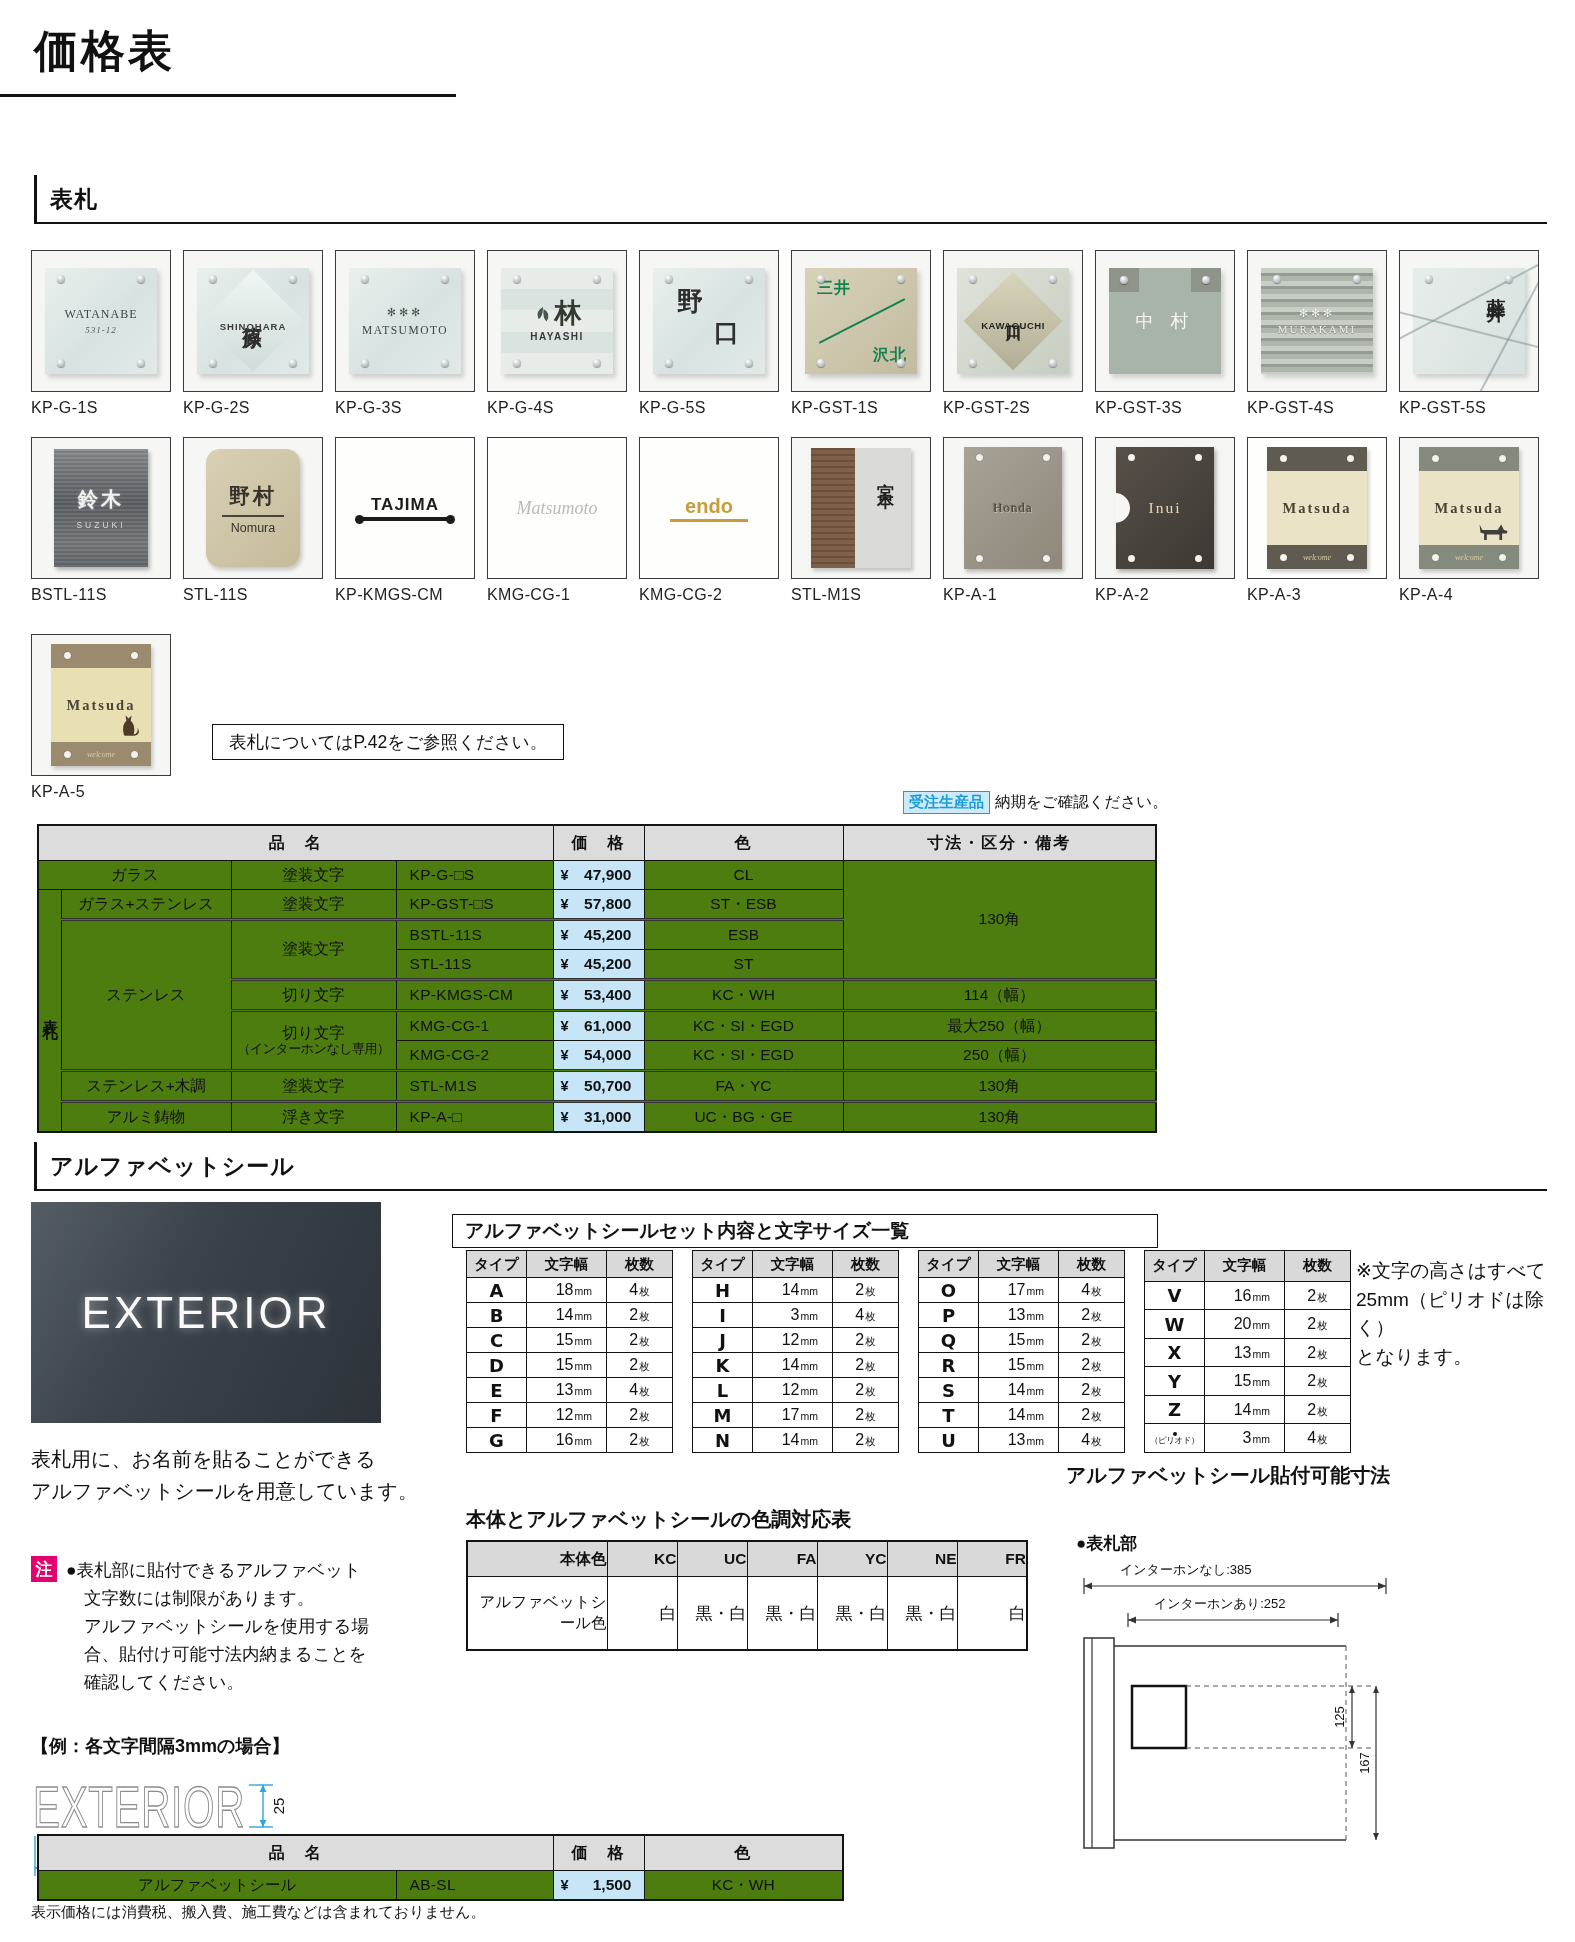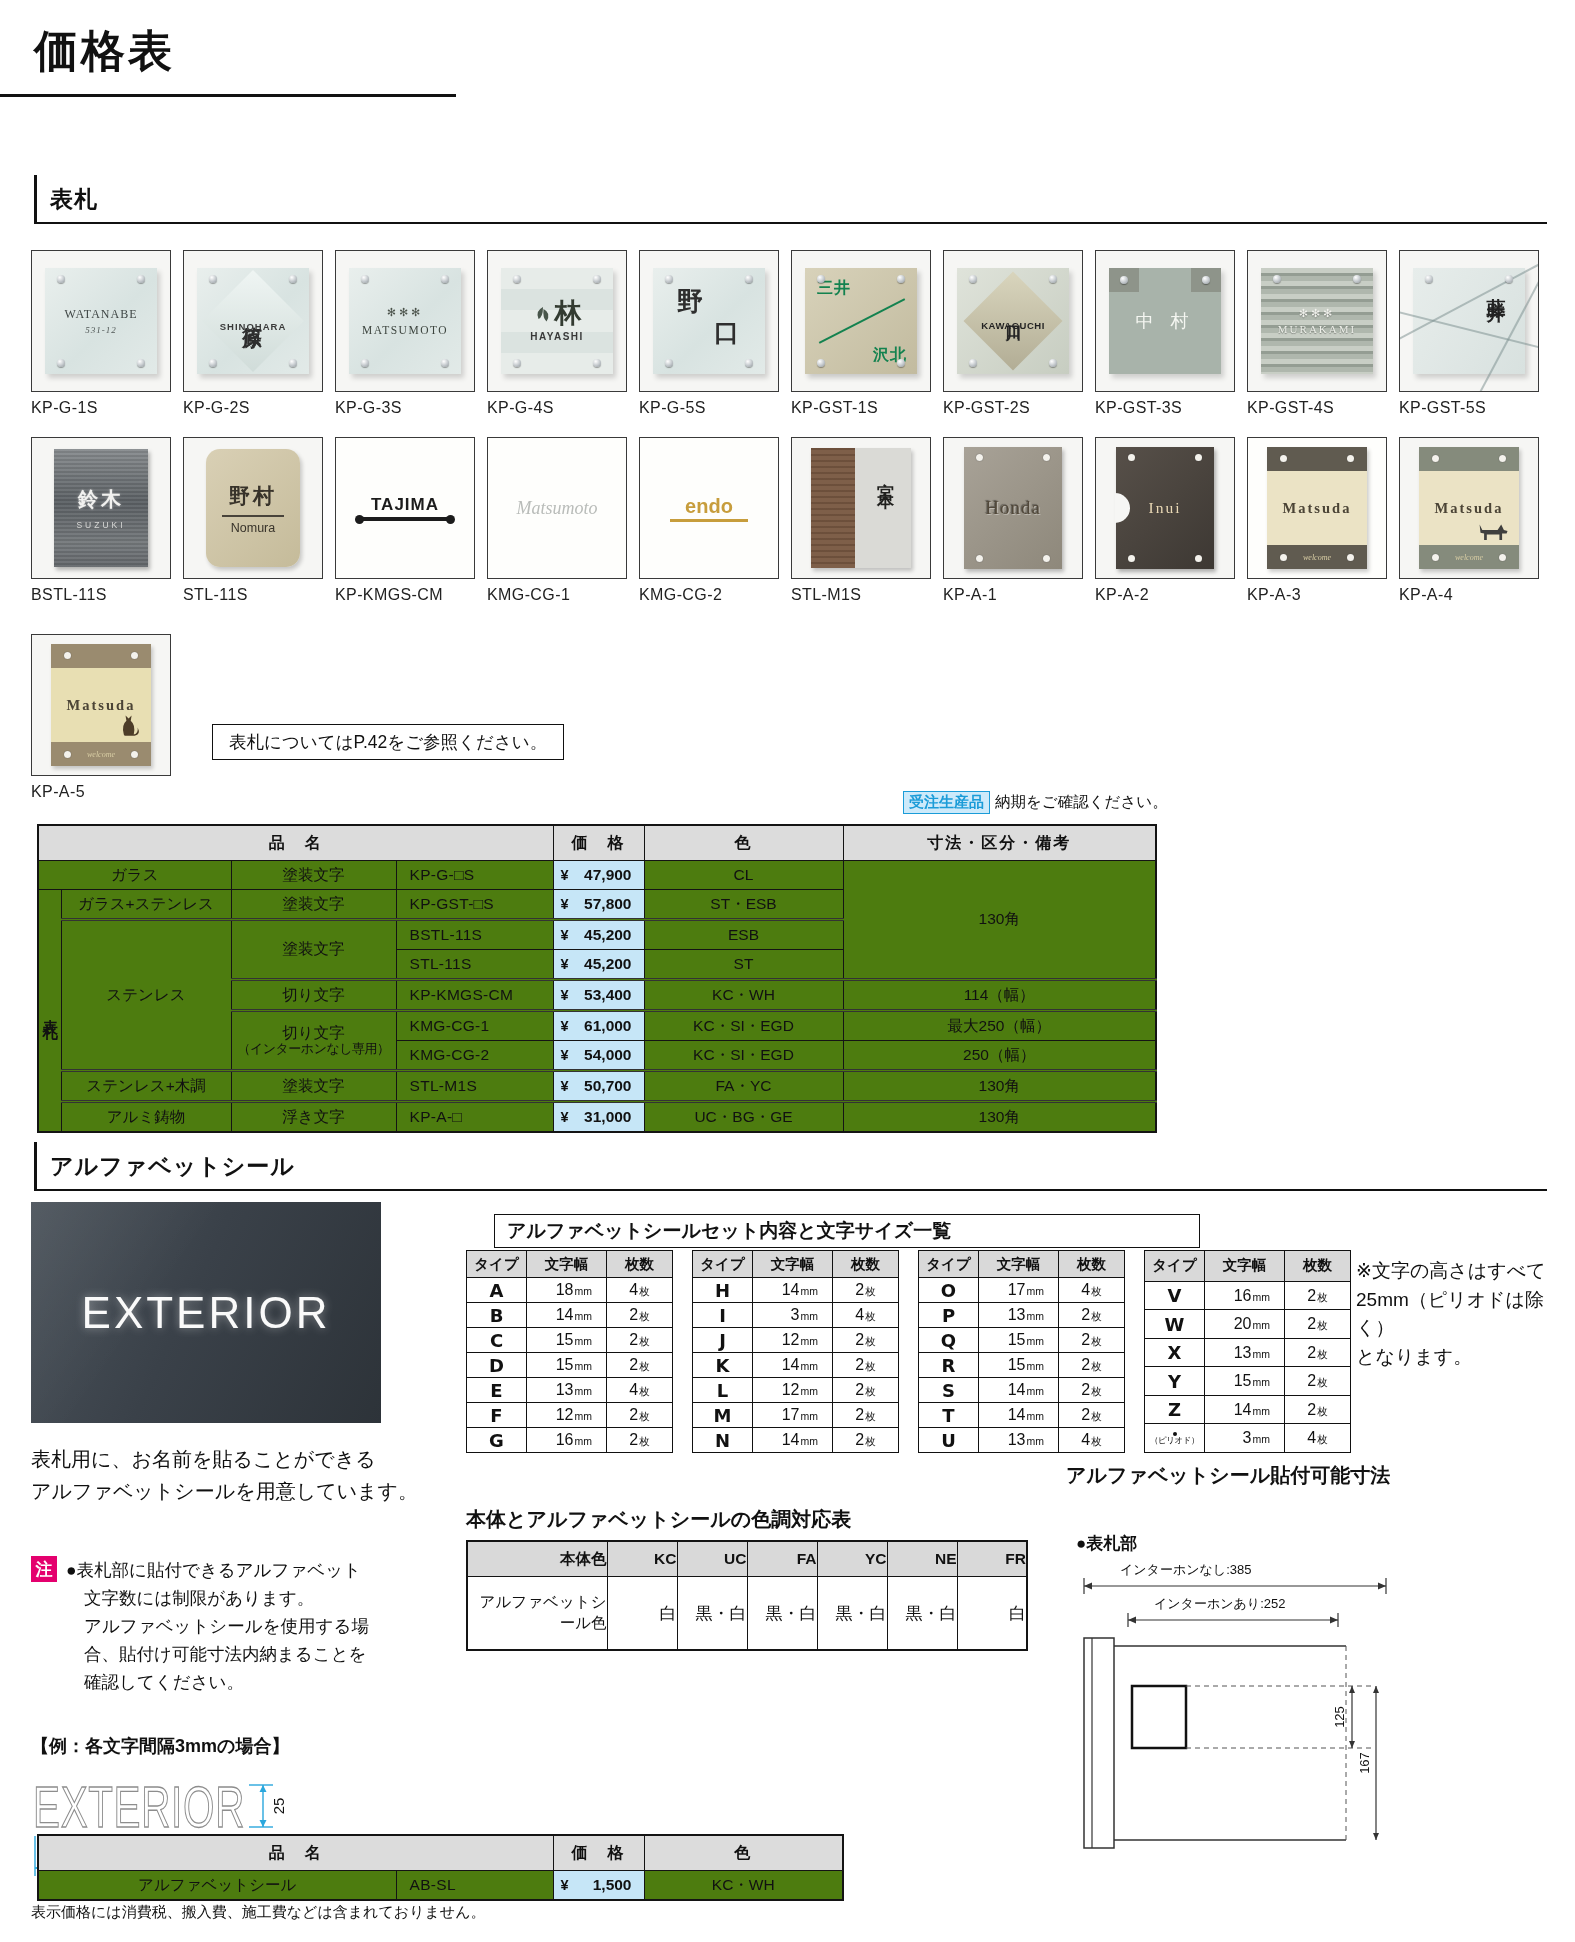--- a/index.html
+++ b/index.html
@@ -74,21 +74,21 @@
   .tajima i.dl{left:-4px}.tajima i.dr{right:-4px}
   .cg1s{font-family:"Liberation Serif",serif;font-style:italic;font-size:18px;color:#b9bcb9;}
   .endo{font-size:20px;font-weight:bold;color:#c79d3c;border-bottom:3px solid #c79d3c;padding:0 15px 1px;}
   .v-m1s{width:100px;height:120px;box-shadow:2px 3px 4px rgba(0,0,0,.22);
          background-image:repeating-linear-gradient(180deg,rgba(56,33,18,.25) 0 2px,rgba(0,0,0,0) 2px 6px),linear-gradient(90deg,#7e5f49 0 44%,#dadad6 44%);
          background-size:44% 100%,100% 100%;background-repeat:no-repeat;}
   .miya{position:absolute;right:14px;top:22px;writing-mode:vertical-rl;font-size:17px;font-weight:bold;color:#1f1f1d;letter-spacing:8px;}
   .v-a1{width:98px;height:122px;background:linear-gradient(135deg,#a8a297,#8e887b);box-shadow:2px 3px 4px rgba(0,0,0,.25);}
   .v-a2{width:98px;height:122px;background:linear-gradient(135deg,#575049,#3d3833);box-shadow:2px 3px 4px rgba(0,0,0,.3);}
   .v-a1 .pin,.v-a2 .pin,.v-a3 .pin,.v-a4 .pin,.v-a5 .pin{width:7px;height:7px;background:#f4f2ec;box-shadow:0 0 1px #444;}
-  .cast1{font-family:"Liberation Serif",serif;font-size:19px;color:#51483a;letter-spacing:1px;text-shadow:1px 1px 0 rgba(255,255,255,.35),-1px -1px 1px rgba(0,0,0,.4);}
+  .cast1{font-family:"Liberation Serif",serif;font-size:13px;color:#51483a;letter-spacing:1px;text-shadow:1px 1px 0 rgba(255,255,255,.35),-1px -1px 1px rgba(0,0,0,.4);}
   .cast2{font-family:"Liberation Serif",serif;font-size:15.5px;color:#ead9b6;letter-spacing:2px;}
   .notch{position:absolute;left:-1px;top:50%;transform:translateY(-50%);width:15px;height:30px;border-radius:0 15px 15px 0;background:#f6f6f4;}
   .v-a3,.v-a4,.v-a5{width:100px;height:122px;background:#ebe3c5;box-shadow:2px 3px 4px rgba(0,0,0,.2);}
   .v-a5{background:#e8dfb3;}
   .v-a3::before,.v-a3::after,.v-a4::before,.v-a4::after,.v-a5::before,.v-a5::after{content:"";position:absolute;left:0;right:0;height:24px;z-index:1;}
   .v-a3::before,.v-a3::after{background:#605b50}.v-a4::before,.v-a4::after{background:#858b7c}.v-a5::before,.v-a5::after{background:#9a8b6f}
   .v-a3::before,.v-a4::before,.v-a5::before{top:0}.v-a3::after,.v-a4::after,.v-a5::after{bottom:0}
   .v-a3 .pin.tl,.v-a4 .pin.tl,.v-a5 .pin.tl{top:8px;left:13px}.v-a3 .pin.tr,.v-a4 .pin.tr,.v-a5 .pin.tr{top:8px;right:13px}
   .v-a3 .pin.bl,.v-a4 .pin.bl,.v-a5 .pin.bl{bottom:8px;left:13px}.v-a3 .pin.br,.v-a4 .pin.br,.v-a5 .pin.br{bottom:8px;right:13px}
   .mats{font-family:"Liberation Serif",serif;font-size:14.5px;font-weight:bold;color:#4b4436;letter-spacing:2px;z-index:2;}
@@ -127,21 +127,21 @@
   .promo-word{color:#fafafa;font-size:44px;letter-spacing:3px;text-shadow:0 0 10px rgba(255,255,255,.45);}
   .intro{position:absolute;left:31px;top:1443px;font-size:20px;line-height:1.62;color:#101010;}
   .caution{position:absolute;left:31px;top:1556px;display:flex;gap:9px;width:420px;}
   .c-badge{flex:0 0 auto;width:26px;height:26px;background:#e4006e;color:#fff;font-size:17px;font-weight:bold;display:flex;align-items:center;justify-content:center;}
   .c-text{font-size:17.5px;line-height:1.6;color:#101010;}
   .c-text .ind{padding-left:18px;}
   .ex-caption{position:absolute;left:31px;top:1734px;font-size:18px;font-weight:bold;}
   .ex-svg{position:absolute;left:31px;top:1760px;}
   .ex-word{fill:#fff;stroke:#8d8d8d;stroke-width:1.3px;font-size:58px;font-family:"Liberation Sans","DejaVu Sans",sans-serif;letter-spacing:1px;}
   .cy{stroke:#2aa7dd;stroke-width:1.4}.cf{fill:#2aa7dd}.dnum{font-size:15px;fill:#111;font-family:"Liberation Sans",sans-serif;}
-  .size-title{position:absolute;left:494px;top:1214px;width:692px;height:32px;border:1.5px solid #111;
+  .size-title{position:absolute;left:452px;top:1214px;width:692px;height:32px;border:1.5px solid #111;
               line-height:32px;padding-left:12px;font-size:19px;font-weight:bold;box-sizing:content-box;}
   .alpha-wrap{position:absolute;left:466px;top:1250px;display:flex;gap:19px;}
   table.alpha{border-collapse:collapse;table-layout:fixed;width:206px;border:1.5px solid #111;}
   table.alpha th,table.alpha td{border:1px solid #111;text-align:center;padding:0;}
   table.alpha th{background:#d9d9d9;font-size:14.5px;height:26px;font-weight:bold;}
   table.alpha td{height:24px;font-size:16px;}
   table.alpha td.at{font-size:18px;font-weight:bold;font-family:"DejaVu Sans",sans-serif;}
   table.alpha td small{font-size:10.5px;font-weight:normal;margin-left:1px;}
   table.alpha td.aw{text-align:right;padding-right:14px;}
   .perdot{display:block;width:4px;height:4px;border-radius:50%;background:#111;margin:1px auto 0;}

